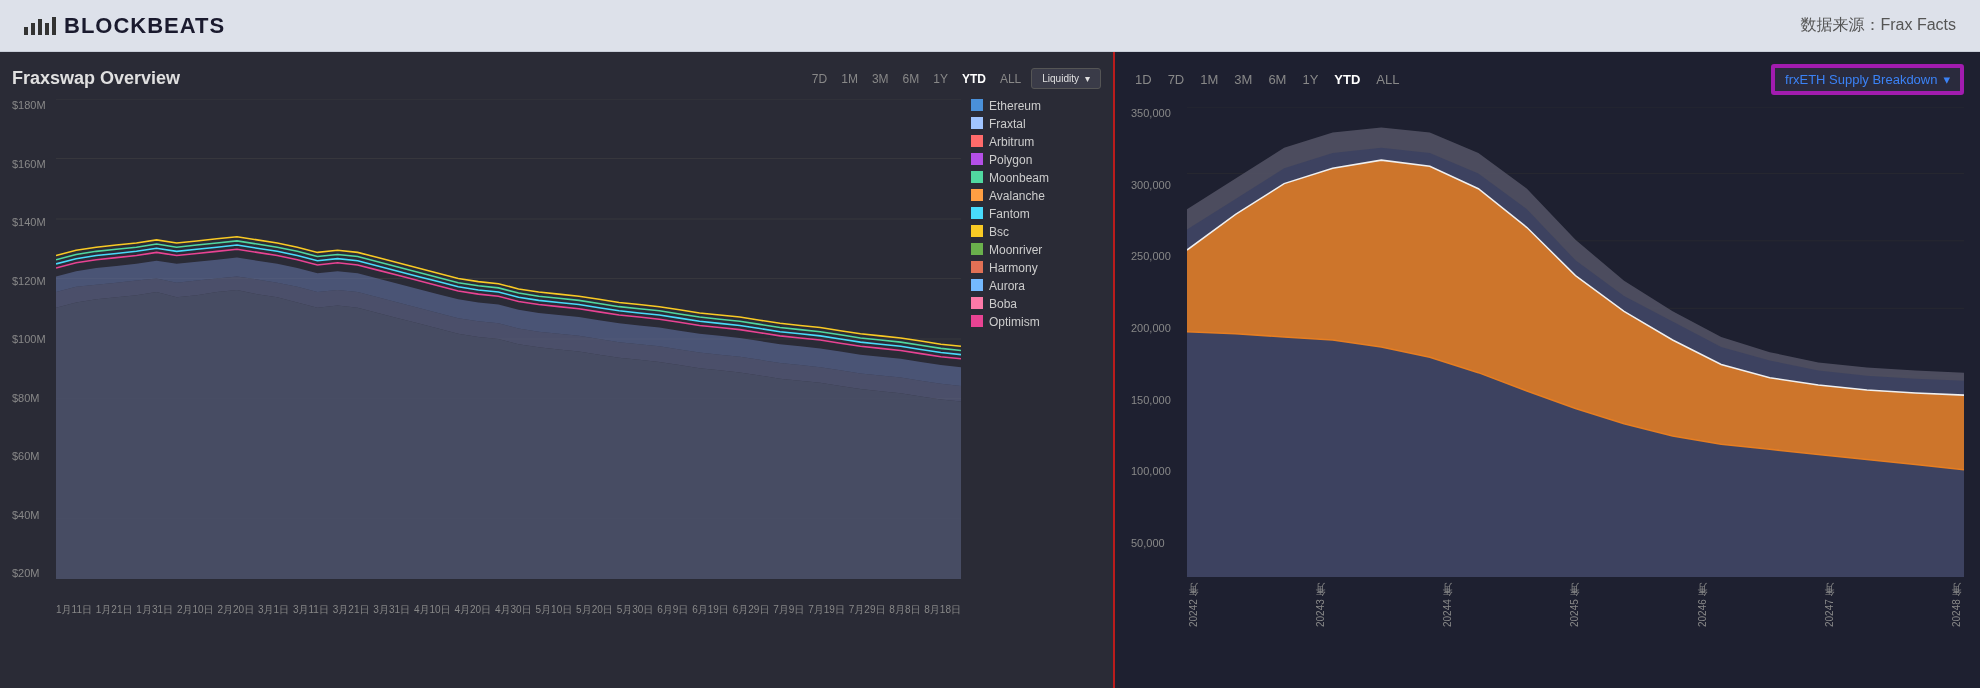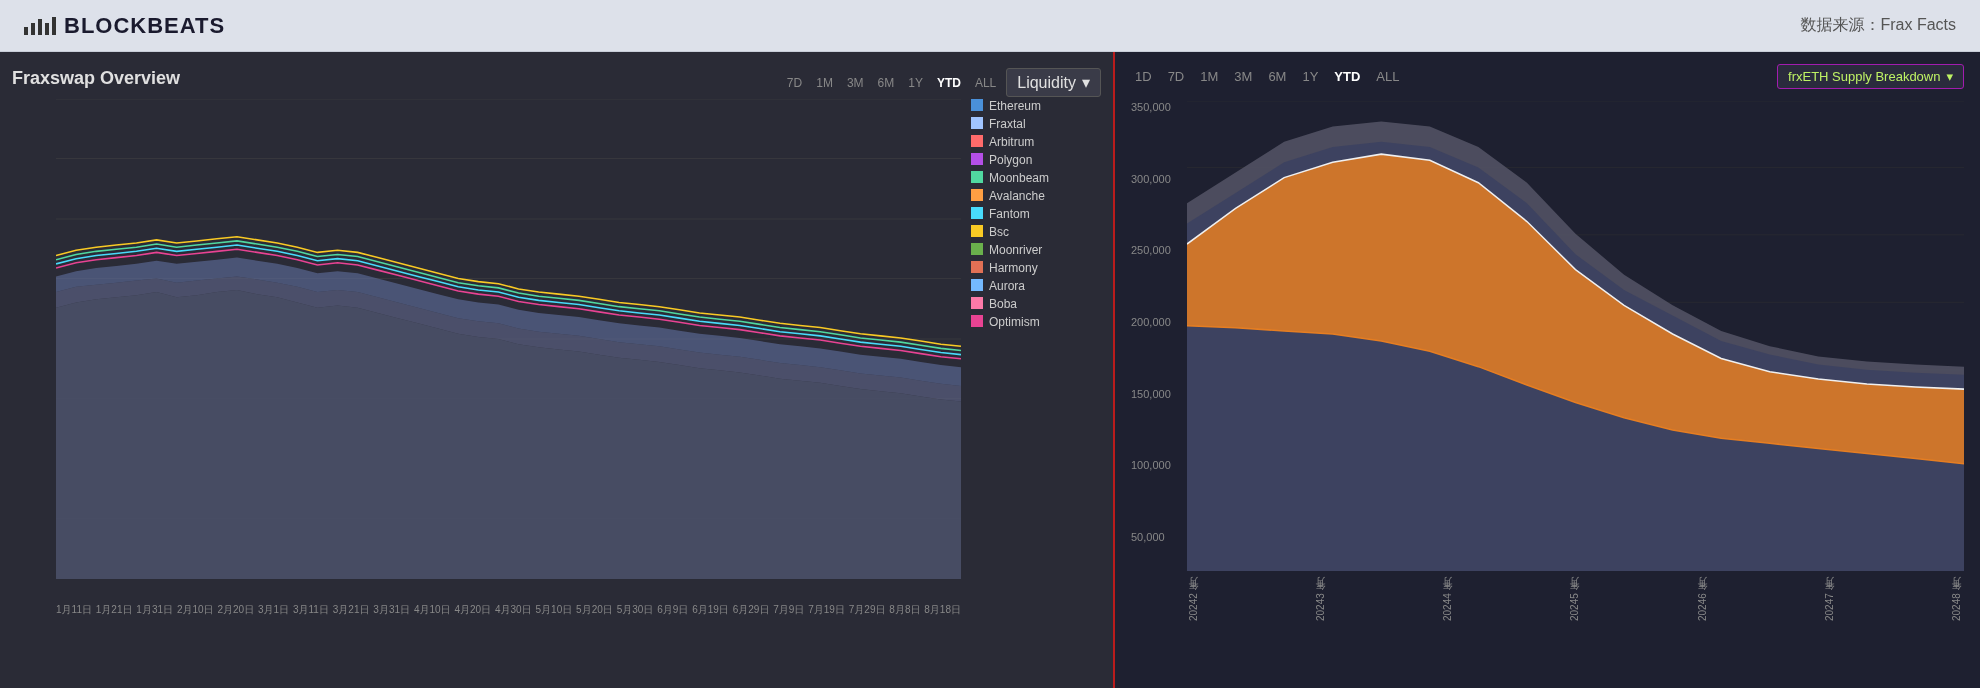--- a/index.html
+++ b/index.html
@@ -86,21 +86,21 @@
       padding: 2px 4px;
     }
     .time-btn.active {
       color: #fff;
       font-weight: bold;
     }
     .dropdown-btn {
       background: #3a3b48;
       border: 1px solid #555;
       color: #e0e0e0;
-      font-size: 16px;
+      font-size: 10px;
       padding: 4px 10px;
       cursor: pointer;
       border-radius: 3px;
       display: flex;
       align-items: center;
       gap: 6px;
     }
 
     
     .chart-area {
@@ -193,22 +193,22 @@
       cursor: pointer;
       padding: 2px 4px;
     }
     .right-time-btn.active {
       color: #fff;
       font-weight: bold;
     }
     .right-dropdown {
       margin-left: auto;
       background: #2a2b3d;
-      border: 1px solid #a21caf;
-      color: #bef264;
+      border: 4px solid #a21caf;
+      color: #3b82f6;
       font-size: 13px;
       padding: 4px 10px;
       cursor: pointer;
       border-radius: 3px;
       display: flex;
       align-items: center;
       gap: 6px;
     }
 
     
@@ -284,20 +284,31 @@
       <button class="time-btn active">YTD</button>
       <button class="time-btn">ALL</button>
       <button class="dropdown-btn">
         <span>Liquidity</span>
         <span>▾</span>
       </button>
     </div>
 
     <div class="chart-area">
 
+      <div class="y-axis-labels">
+        <span class="y-label">$180M</span>
+        <span class="y-label">$160M</span>
+        <span class="y-label">$140M</span>
+        <span class="y-label">$120M</span>
+        <span class="y-label">$100M</span>
+        <span class="y-label">$80M</span>
+        <span class="y-label">$60M</span>
+        <span class="y-label">$40M</span>
+        <span class="y-label">$20M</span>
+      </div>
 
       <div class="chart-svg-container">
         <svg width="100%" height="100%" viewBox="0 0 900 460" preserveAspectRatio="none">
 
           <line x1="0" y1="0" x2="900" y2="0" stroke="#444" stroke-width="0.5"></line>
           <line x1="0" y1="57" x2="900" y2="57" stroke="#444" stroke-width="0.5"></line>
           <line x1="0" y1="115" x2="900" y2="115" stroke="#444" stroke-width="0.5"></line>
           <line x1="0" y1="172" x2="900" y2="172" stroke="#444" stroke-width="0.5"></line>
           <line x1="0" y1="230" x2="900" y2="230" stroke="#444" stroke-width="0.5"></line>
           <line x1="0" y1="287" x2="900" y2="287" stroke="#444" stroke-width="0.5"></line>

